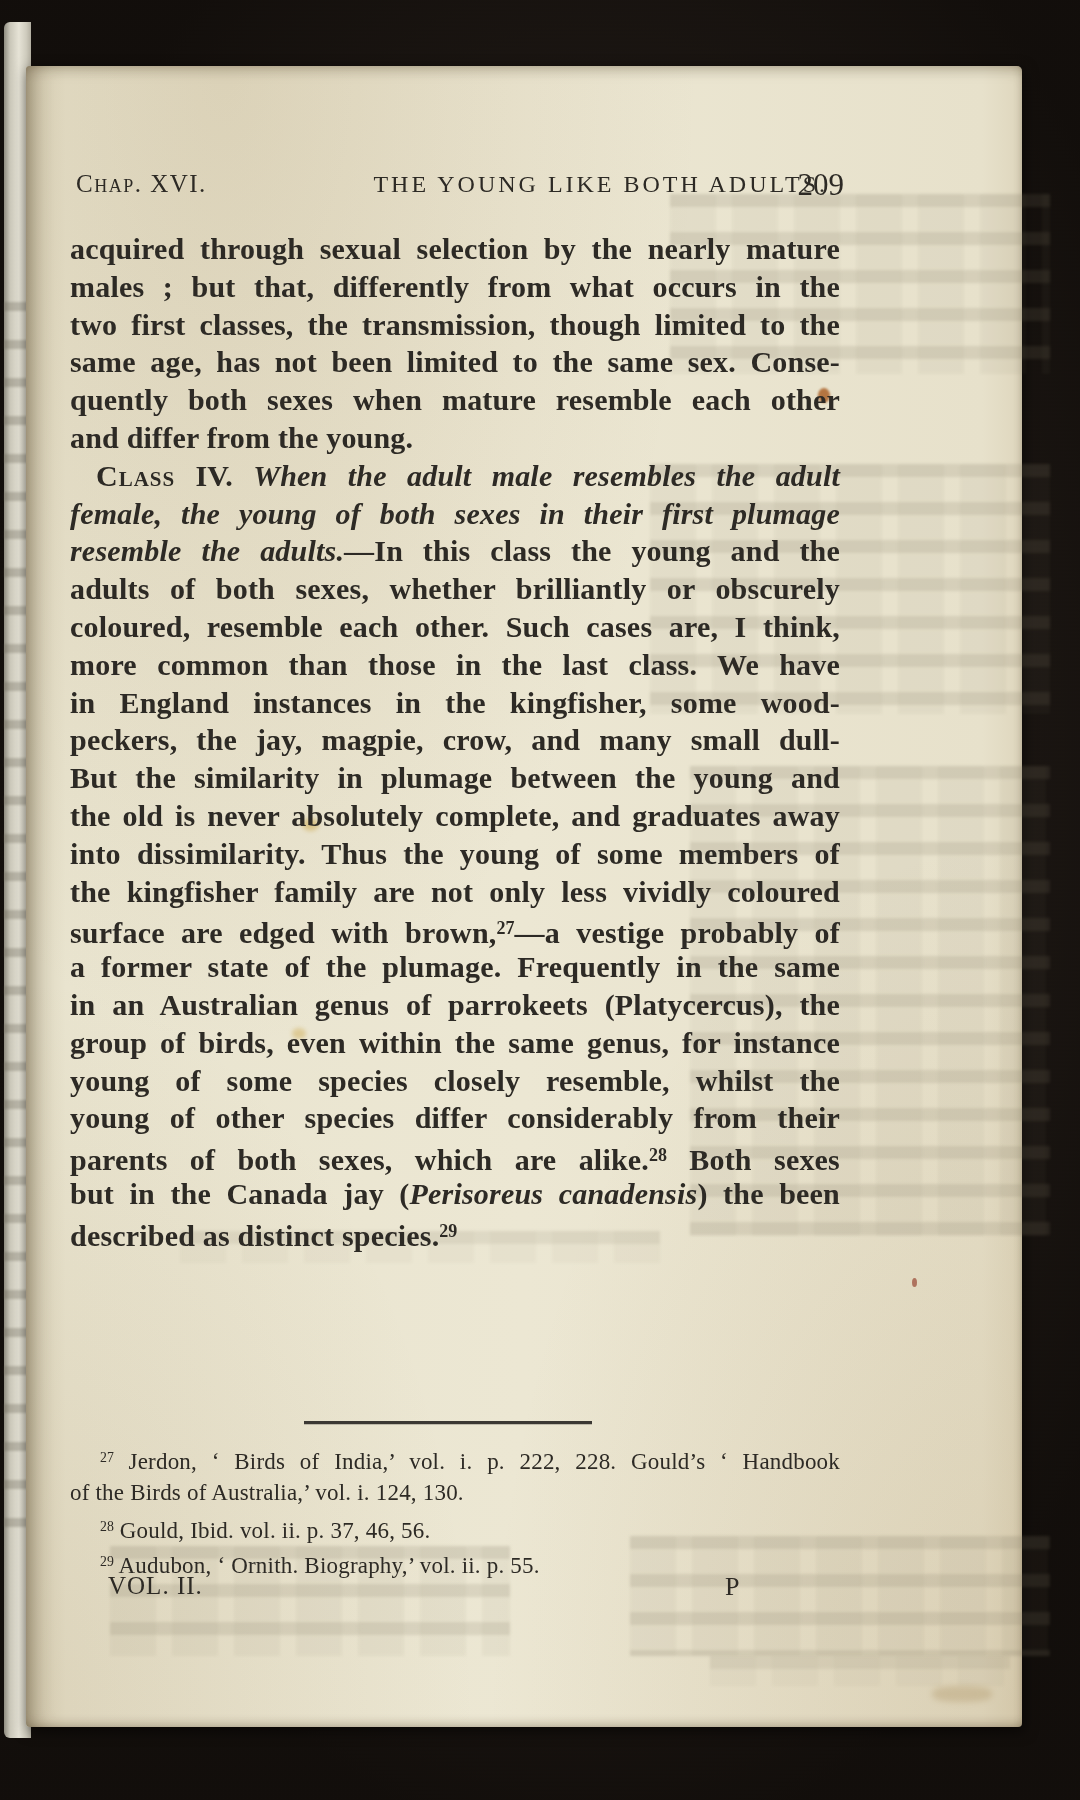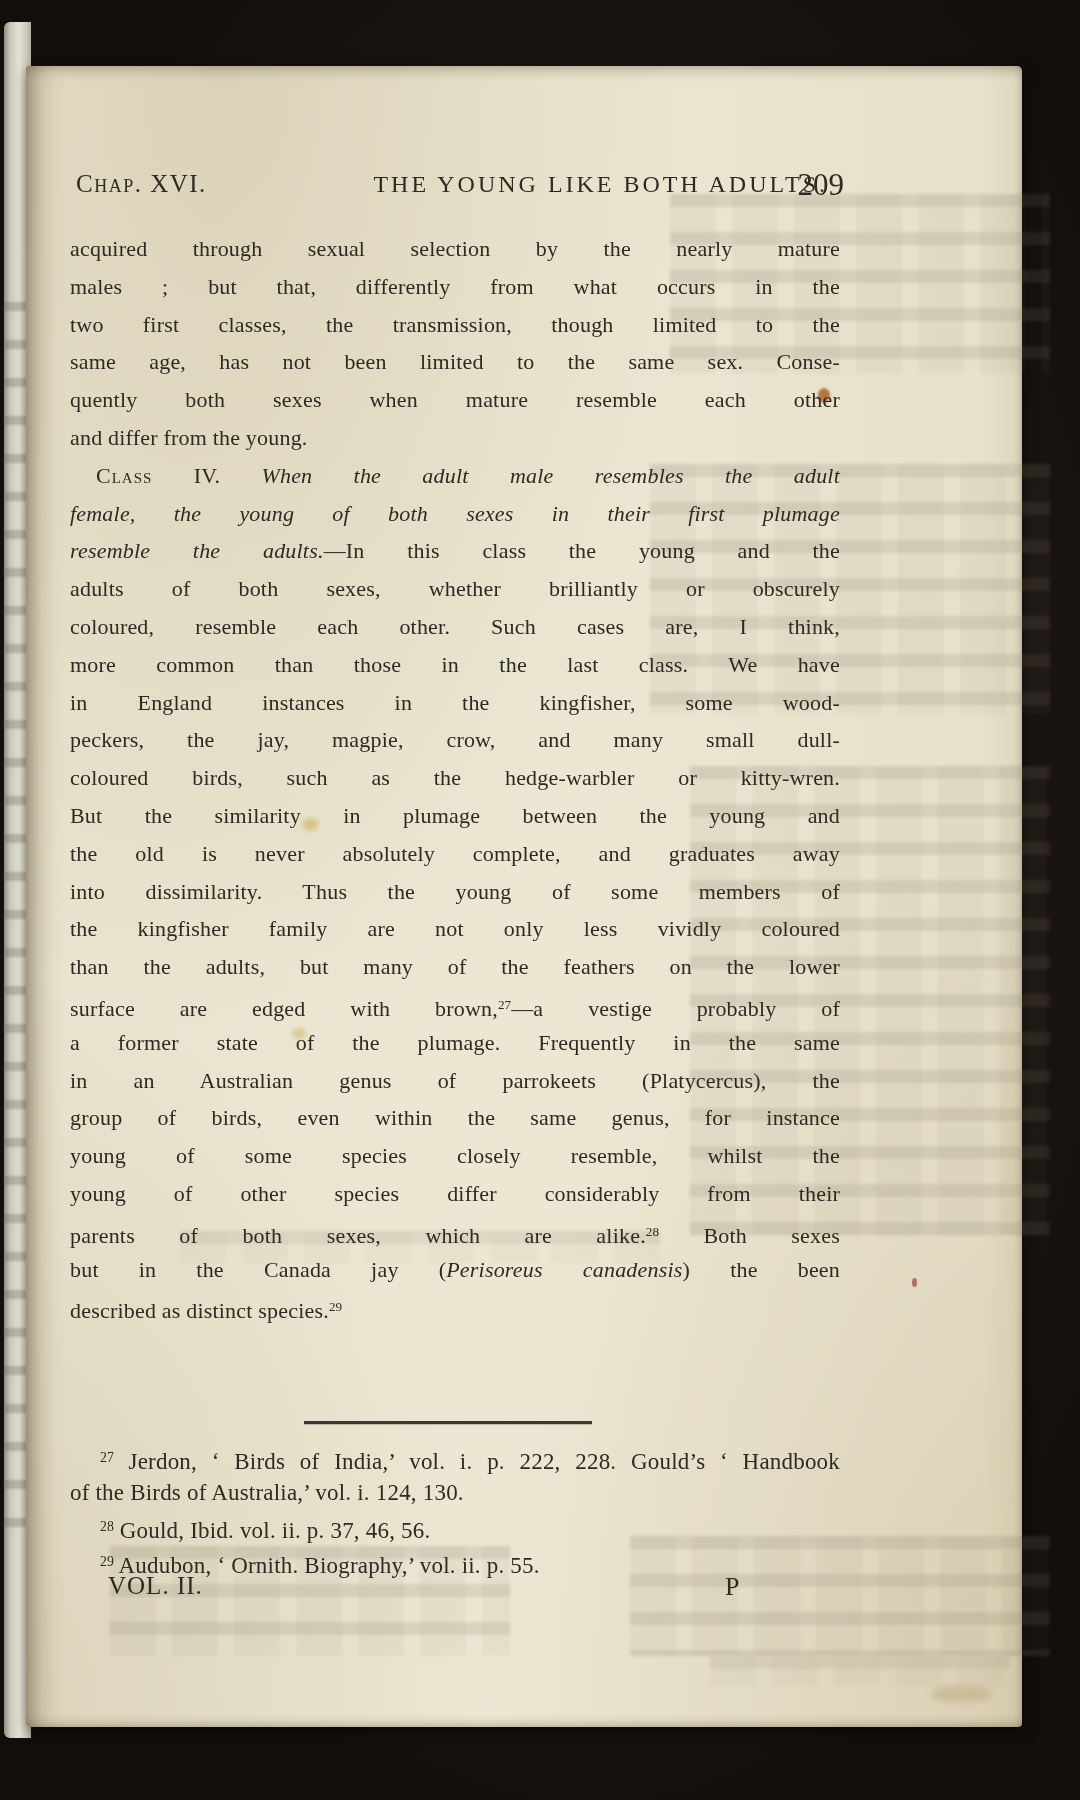--- a/index.html
+++ b/index.html
@@ -40,21 +40,21 @@
       2px 4px 14px rgba(0,0,0,.55);
     border-radius:3px 5px 4px 4px;
   }
   .content{position:absolute;left:44px;top:0;width:770px;height:100%;color:#2d2a25;}
   
   .hdr{position:absolute;top:104px;left:0;width:100%;height:36px;}
   .hdr .chap{position:absolute;left:6px;top:0;font-size:25px;font-variant:small-caps;letter-spacing:1.5px;}
   .hdr .title{position:absolute;left:20px;right:12px;top:1px;text-align:right;font-size:24px;letter-spacing:3px;}
   .hdr .pgnum{position:absolute;right:-4px;top:-3px;font-size:31px;}
   
-  .bodytext{position:absolute;top:164px;left:0;width:770px;font-size:22px;letter-spacing:.2px;}
+  .bodytext{position:absolute;top:164px;left:0;width:770px;font-size:30px;letter-spacing:.2px;font-weight:bold;}
   .bodytext .line{line-height:37.8px;height:37.8px;white-space:normal;}
   .fn{position:absolute;top:1375px;left:0;width:770px;font-size:23px;letter-spacing:.2px;}
   .fn .line{line-height:34.6px;height:34.6px;}
   .line.j{text-align:justify;text-align-last:justify;}
   .line.ind{text-indent:26px;}
   .fn .line.ind{text-indent:30px;}
   .s-i{font-style:italic;margin-top:24px;}
   .s-sc{font-variant:small-caps;letter-spacing:1px;}
   .s-sup{font-size:.6em;vertical-align:.5em;letter-spacing:0;margin-top:47px;}
   
@@ -113,26 +113,24 @@
         </div>
         <div>
           <div class="line j ind"><span class="s-sc">Class</span><span> IV. </span><span class="s-i">When the adult male resembles the adult</span></div>
           <div class="line j"><span class="s-i">female, the young of both sexes in their first plumage</span></div>
           <div class="line j"><span class="s-i">resemble the adults.</span><span>—In this class the young and the</span></div>
           <div class="line j"><span>adults of both sexes, whether brilliantly or obscurely</span></div>
           <div class="line j"><span>coloured, resemble each other. Such cases are, I think,</span></div>
           <div class="line j"><span>more common than those in the last class. We have</span></div>
           <div class="line j"><span>in England instances in the kingfisher, some wood-</span></div>
           <div class="line j"><span>peckers, the jay, magpie, crow, and many small dull-</span></div>
-          <div class="line j"><span>coloured birds, such as the hedge-warbler or kitty-wren.</span></div>
           <div class="line j"><span>But the similarity in plumage between the young and</span></div>
           <div class="line j"><span>the old is never absolutely complete, and graduates away</span></div>
           <div class="line j"><span>into dissimilarity. Thus the young of some members of</span></div>
           <div class="line j"><span>the kingfisher family are not only less vividly coloured</span></div>
-          <div class="line j"><span>than the adults, but many of the feathers on the lower</span></div>
           <div class="line j"><span>surface are edged with brown,</span><span class="s-sup">27</span><span>—a vestige probably of</span></div>
           <div class="line j"><span>a former state of the plumage. Frequently in the same</span></div>
           <div class="line j"><span>in an Australian genus of parrokeets (Platycercus), the</span></div>
           <div class="line j"><span>group of birds, even within the same genus, for instance</span></div>
           <div class="line j"><span>young of some species closely resemble, whilst the</span></div>
           <div class="line j"><span>young of other species differ considerably from their</span></div>
           <div class="line j"><span>parents of both sexes, which are alike.</span><span class="s-sup">28</span><span> Both sexes</span></div>
           <div class="line j"><span>but in the Canada jay (</span><span class="s-i">Perisoreus canadensis</span><span>) the been</span></div>
           <div class="line"><span>described as distinct species.</span><span class="s-sup">29</span></div>
         </div>

